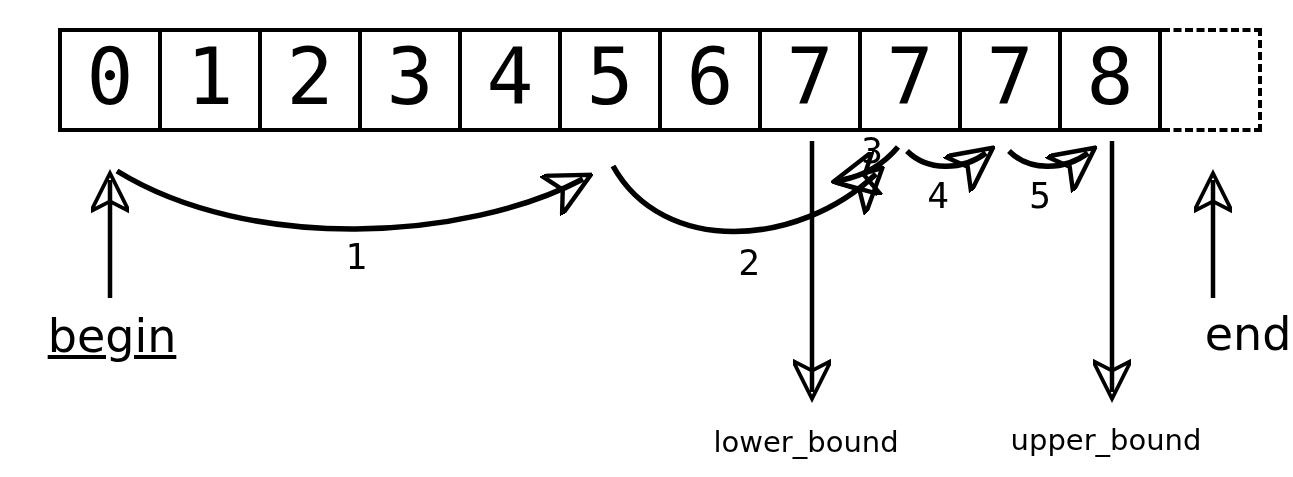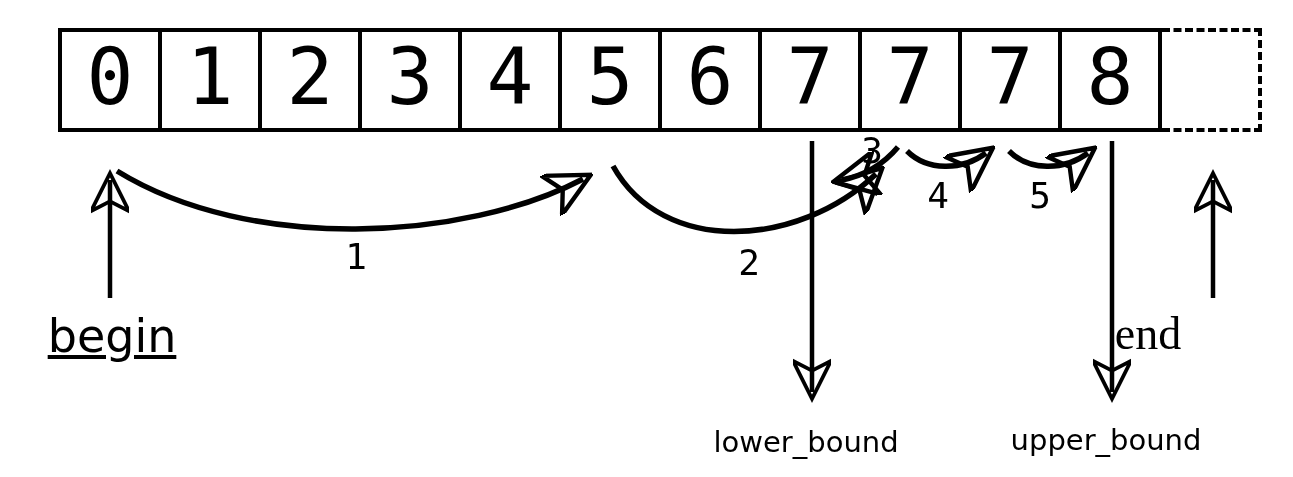--- a/index.html
+++ b/index.html
@@ -80,21 +80,21 @@
   .lbl-bound {
     font-family: "DejaVu Sans", sans-serif;
     font-size: 29px;
   }
   .lbl-step-1 { left: 356px; top: 257px; }
   .lbl-step-2 { left: 749px; top: 263px; }
   .lbl-step-3 { left: 872px; top: 151px; }
   .lbl-step-4 { left: 938px; top: 196px; }
   .lbl-step-5 { left: 1040px; top: 196px; }
   .lbl-begin  { left: 112px;  top: 336px; text-decoration: underline; }
-  .lbl-end    { left: 1148px; top: 334px; font-family: Liberation Serif, serif; }
+  .lbl-end    { left: 1248px; top: 334px; }
   .lbl-lower  { left: 806px;  top: 442px; }
   .lbl-upper  { left: 1106px; top: 440px; }
   path { fill: none; stroke: #000; }
   .arc  { stroke-width: 5.5px; }
   .ptr  { stroke-width: 4.5px; }
 </style>
 </head>
 <body>
 
 <div class="stage">

